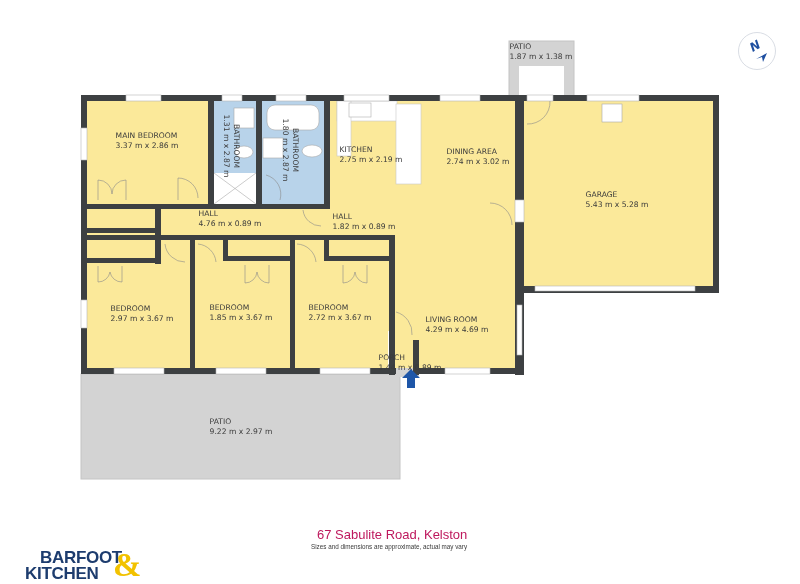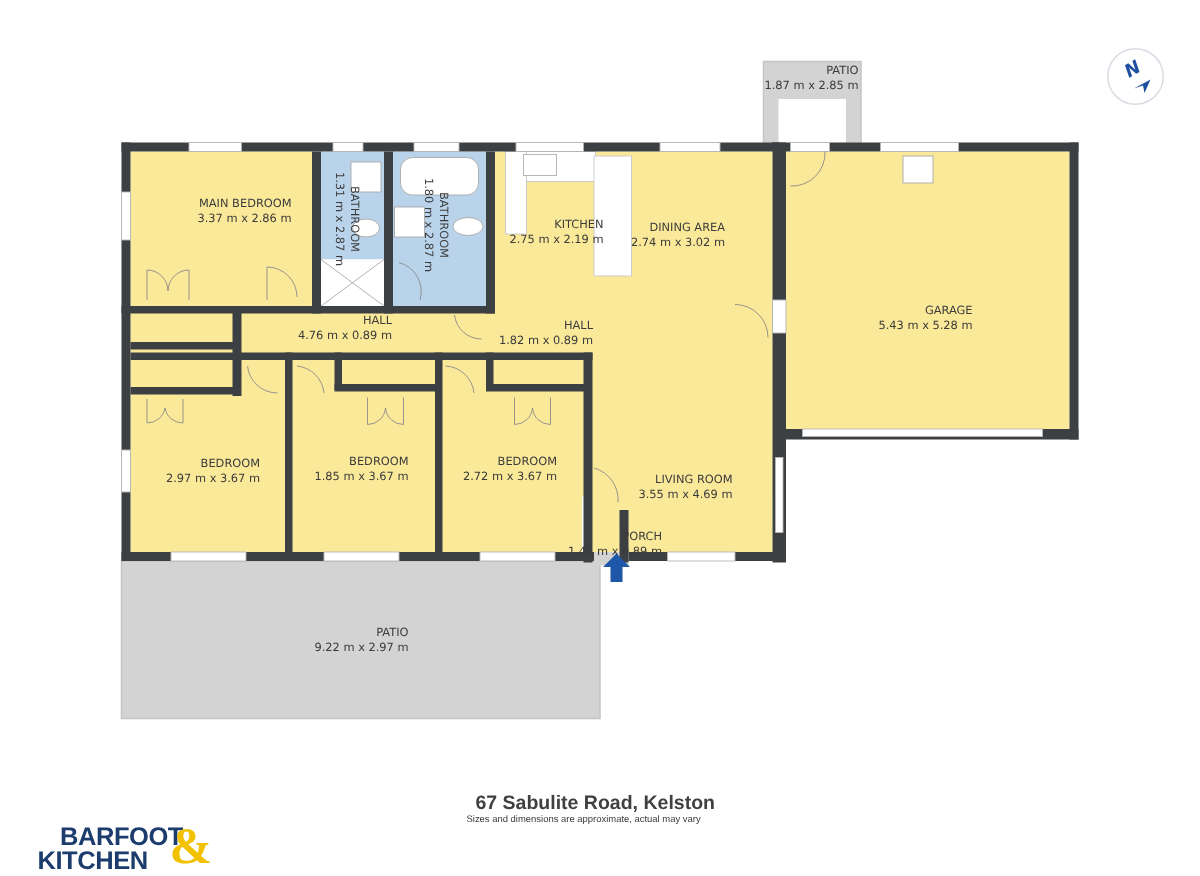--- a/index.html
+++ b/index.html
@@ -1,28 +1,28 @@
 <!DOCTYPE html>
 <html><head>
 <meta charset="utf-8">
 <style>
   html, body { margin:0; padding:0; background:#ffffff; }
   body { width:800px; height:584px; position:relative; overflow:hidden; font-family:"DejaVu Sans", sans-serif; }
   .plan { position:absolute; left:0; top:0; width:800px; height:584px; }
-  .room-label { position:absolute; text-align:right; color:#3b3b3b; font-size:7.6px; line-height:10px; white-space:nowrap; transform:translate(-50%,-50%); }
+  .room-label { position:absolute; text-align:left; color:#3b3b3b; font-size:7.6px; line-height:10px; white-space:nowrap; transform:translate(-50%,-50%); }
   .room-label .dim { display:block; }
   .vlabel { position:absolute; color:#3b3b3b; font-size:7.6px; line-height:10px; white-space:nowrap; transform-origin:center; }
   .compass { position:absolute; left:738px; top:32px; width:36px; height:36px; border:1px solid #d9dde4; border-radius:50%; background:#fff; }
   .compass .n { position:absolute; left:11px; top:6px; font-size:12px; font-weight:bold; font-style:italic; color:#1e4fa0; transform:rotate(-30deg); }
   .footer-logo { position:absolute; left:25px; top:550px; }
   .logo-line { font-family:"Liberation Sans", sans-serif; font-weight:bold; color:#1d3c6e; font-size:17px; line-height:16px; letter-spacing:-0.3px; }
   .logo-line.l1 { padding-left:15px; }
   .logo-amp { position:absolute; left:88px; top:-4px; font-family:"Liberation Serif", serif; font-size:34px; color:#f2c200; font-weight:bold; }
   .logo-tag { font-size:3px; color:#1d3c6e; padding-left:60px; margin-top:2px; letter-spacing:0.3px; }
-  .footer-addr { position:absolute; left:317px; top:527px; font-family:"Liberation Sans", sans-serif; font-weight:bold; font-size:13px; color:#404040; }
+  .footer-addr { position:absolute; left:317px; top:527px; font-family:"Liberation Sans", sans-serif; font-weight:normal; font-size:13px; color:#be185d; }
   .footer-note { position:absolute; left:311px; top:543px; font-family:"Liberation Sans", sans-serif; font-size:6.3px; color:#3a3a3a; }
 </style>
 </head>
 <body>
 
 <svg class="plan" width="800" height="584" viewBox="0 0 800 584" xmlns="http://www.w3.org/2000/svg">
 
   <rect x="81" y="374" width="319" height="105" fill="#d3d3d3" stroke="#c4c4c4" stroke-width="1"></rect>
   <rect x="509" y="41" width="65" height="56" fill="#d3d3d3" stroke="#c4c4c4" stroke-width="1"></rect>
   <rect x="519" y="66" width="45" height="31" fill="#ffffff"></rect>
@@ -124,83 +124,83 @@
 
 </svg>
 
 <div class="compass">
   <span class="n">N</span>
   <svg style="position:absolute;left:17px;top:18px" width="12" height="12" viewBox="0 0 12 12">
       <path d="M0 8 L11 2 L7 11 L6 6 Z" fill="#1e4fa0"></path>
     </svg>
 </div>
 
-<div class="room-label" style="left:163px;top:141px;">
+<div class="room-label" style="left:147px;top:141px;">
   <span>MAIN BEDROOM</span>
   <span class="dim">3.37 m x 2.86 m</span>
 </div>
 
 <div class="vlabel" style="left:196px;top:136px;transform:rotate(90deg);text-align:center;width:70px;">
   <span style="display:block">BATHROOM</span>
   <span style="display:block">1.31 m x 2.87 m</span>
 </div>
 
 <div class="vlabel" style="left:255px;top:140px;transform:rotate(90deg);text-align:center;width:70px;">
   <span style="display:block">BATHROOM</span>
   <span style="display:block">1.80 m x 2.87 m</span>
 </div>
 
 <div class="room-label" style="left:371px;top:155px;">
   <span>KITCHEN</span>
   <span class="dim">2.75 m x 2.19 m</span>
 </div>
 
-<div class="room-label" style="left:452px;top:157px;">
+<div class="room-label" style="left:478px;top:157px;">
   <span>DINING AREA</span>
   <span class="dim">2.74 m x 3.02 m</span>
 </div>
 
 <div class="room-label" style="left:230px;top:219px;">
   <span>HALL</span>
   <span class="dim">4.76 m x 0.89 m</span>
 </div>
 
 <div class="room-label" style="left:364px;top:222px;">
   <span>HALL</span>
   <span class="dim">1.82 m x 0.89 m</span>
 </div>
 
-<div class="room-label" style="left:617px;top:212px;">
+<div class="room-label" style="left:617px;top:200px;">
   <span>GARAGE</span>
   <span class="dim">5.43 m x 5.28 m</span>
 </div>
 
 <div class="room-label" style="left:541px;top:52px;">
   <span>PATIO</span>
-  <span class="dim">1.87 m x 2.85 m</span>
+  <span class="dim">1.87 m x 1.38 m</span>
 </div>
 
 <div class="room-label" style="left:142px;top:314px;">
   <span>BEDROOM</span>
   <span class="dim">2.97 m x 3.67 m</span>
 </div>
 
 <div class="room-label" style="left:241px;top:313px;">
   <span>BEDROOM</span>
   <span class="dim">1.85 m x 3.67 m</span>
 </div>
 
 <div class="room-label" style="left:340px;top:313px;">
   <span>BEDROOM</span>
   <span class="dim">2.72 m x 3.67 m</span>
 </div>
 
 <div class="room-label" style="left:457px;top:285px;margin-top:40px;">
   <span>LIVING ROOM</span>
-  <span class="dim">3.55 m x 4.69 m</span>
+  <span class="dim">4.29 m x 4.69 m</span>
 </div>
 
 <div class="room-label" style="left:410px;top:363px;">
   <span>PORCH</span>
   <span class="dim">1.44 m x 0.89 m</span>
 </div>
 
 <div class="room-label" style="left:241px;top:427px;">
   <span>PATIO</span>
   <span class="dim">9.22 m x 2.97 m</span>

